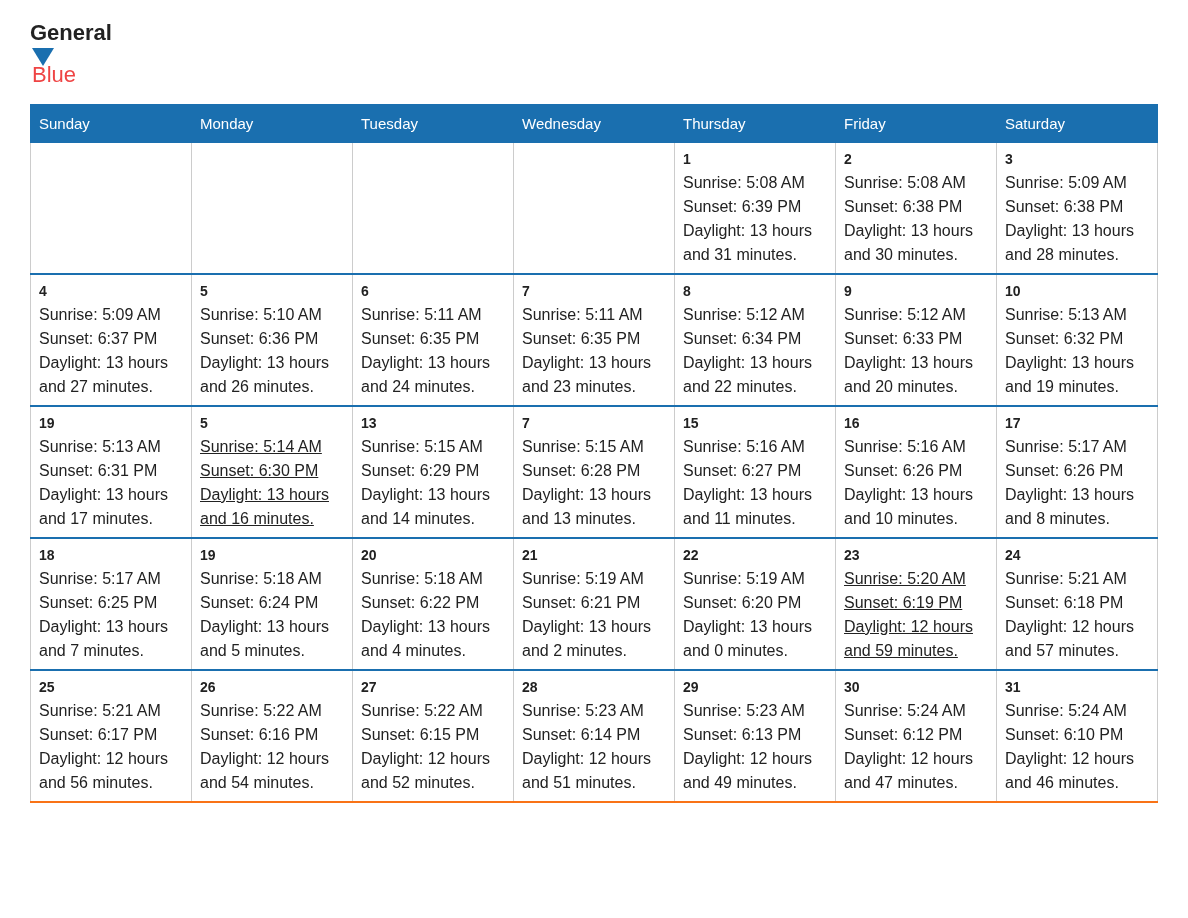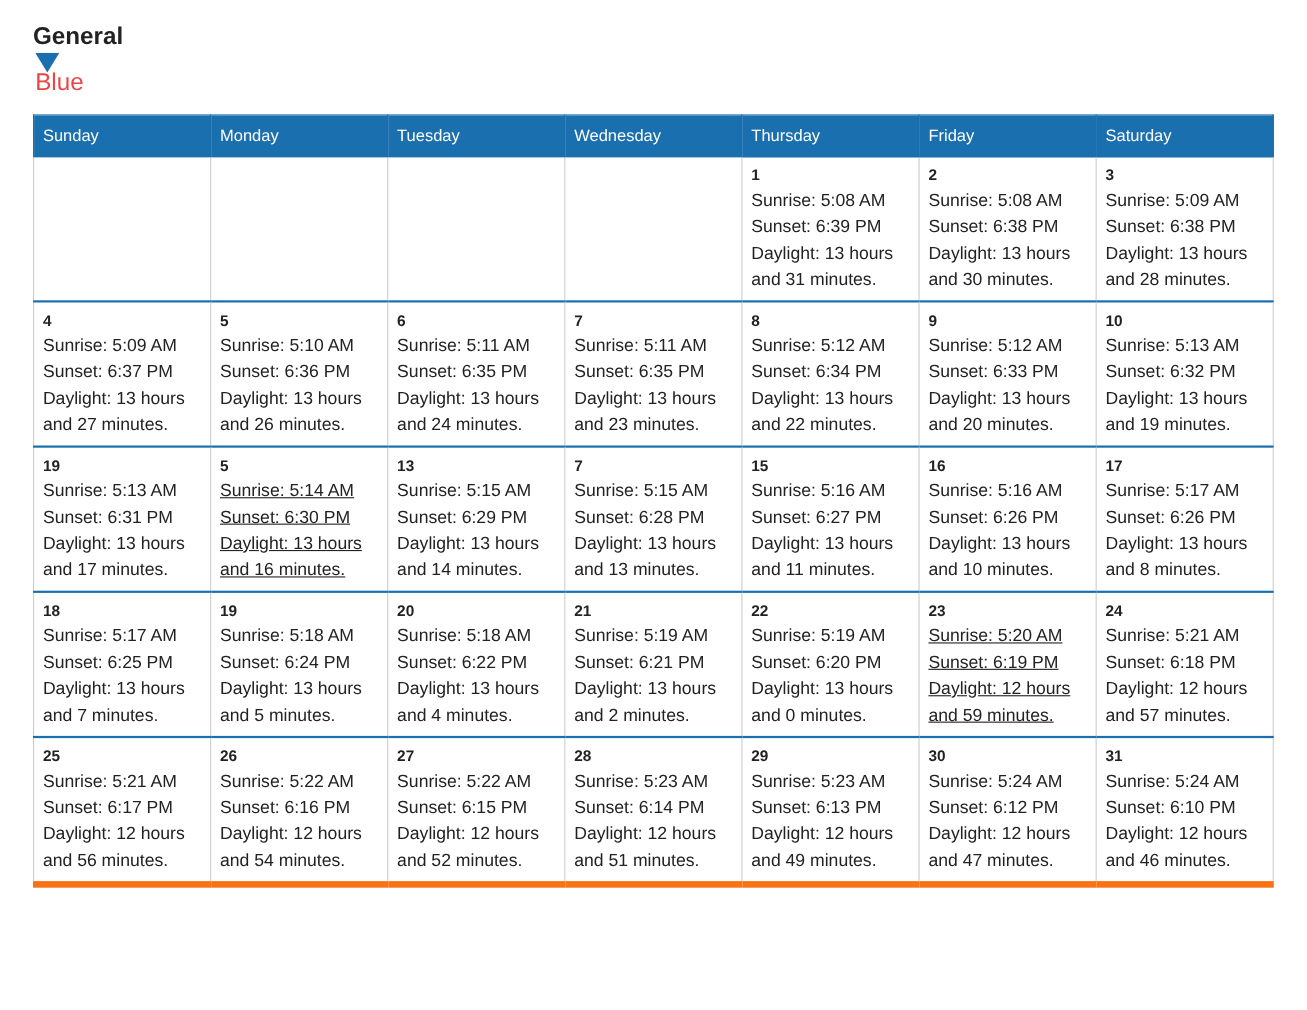--- a/index.html
+++ b/index.html
@@ -79,21 +79,21 @@
       line-height: 1.5;
       color: #222;
     }
     .empty-cell {
       background: #fff;
     }
     .calendar tbody tr td {
       border-bottom: 2px solid #1a6faf;
     }
     .calendar tbody tr:last-child td {
-      border-bottom: 6px solid #f97316;
+      border-bottom: 2px solid #f97316;
     }
   </style>
 </head>
 <body>
 
 <div class="header-area">
   <div class="logo">
     <div style="display:flex;flex-direction:column;align-items:flex-start;">
       <div style="display:flex;align-items:flex-start;flex-direction:column;">
         <span class="logo-text-general">General</span>

